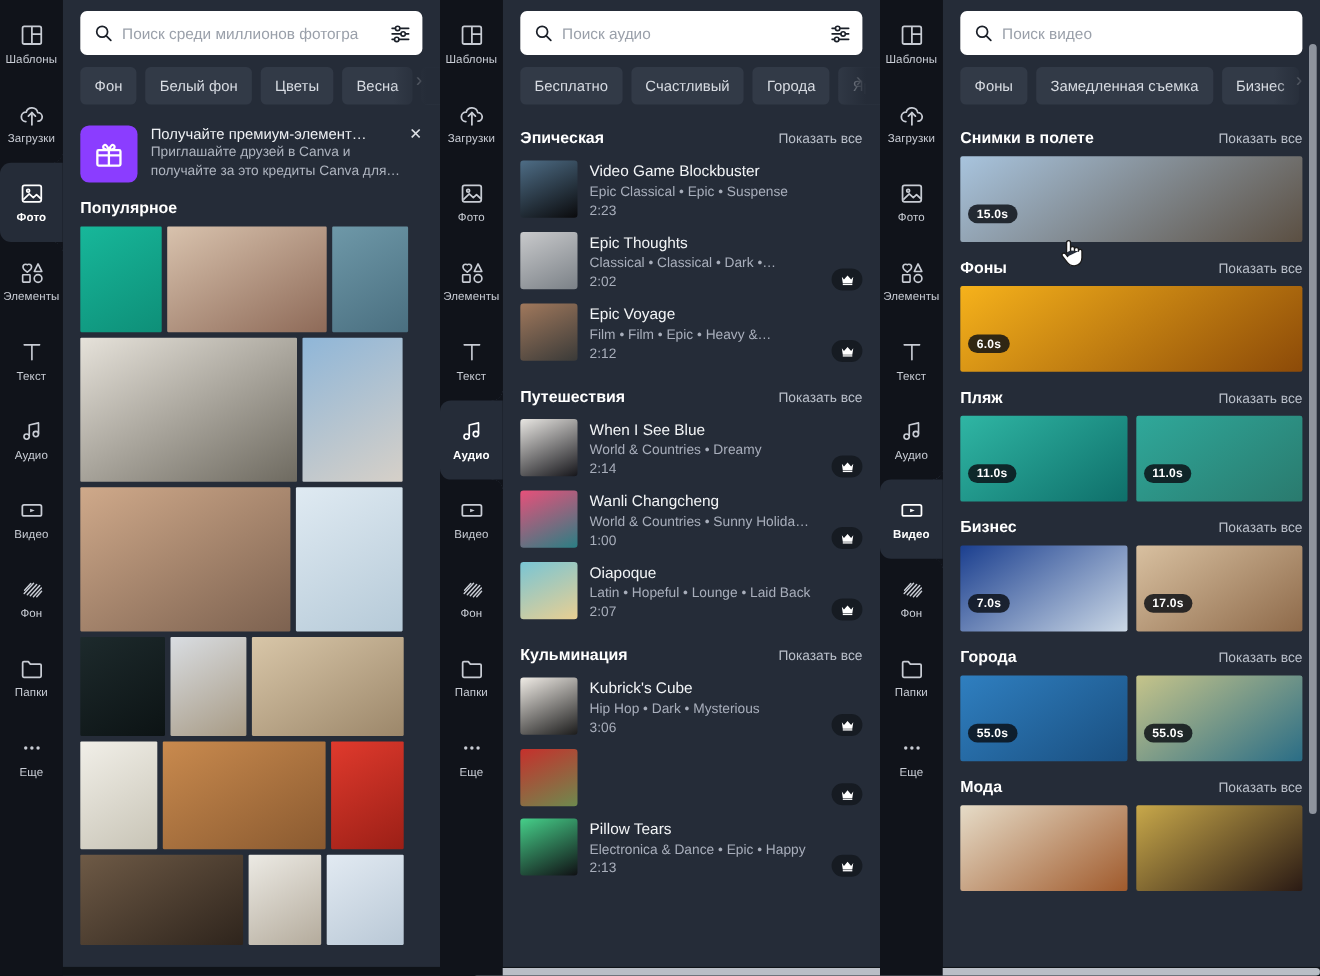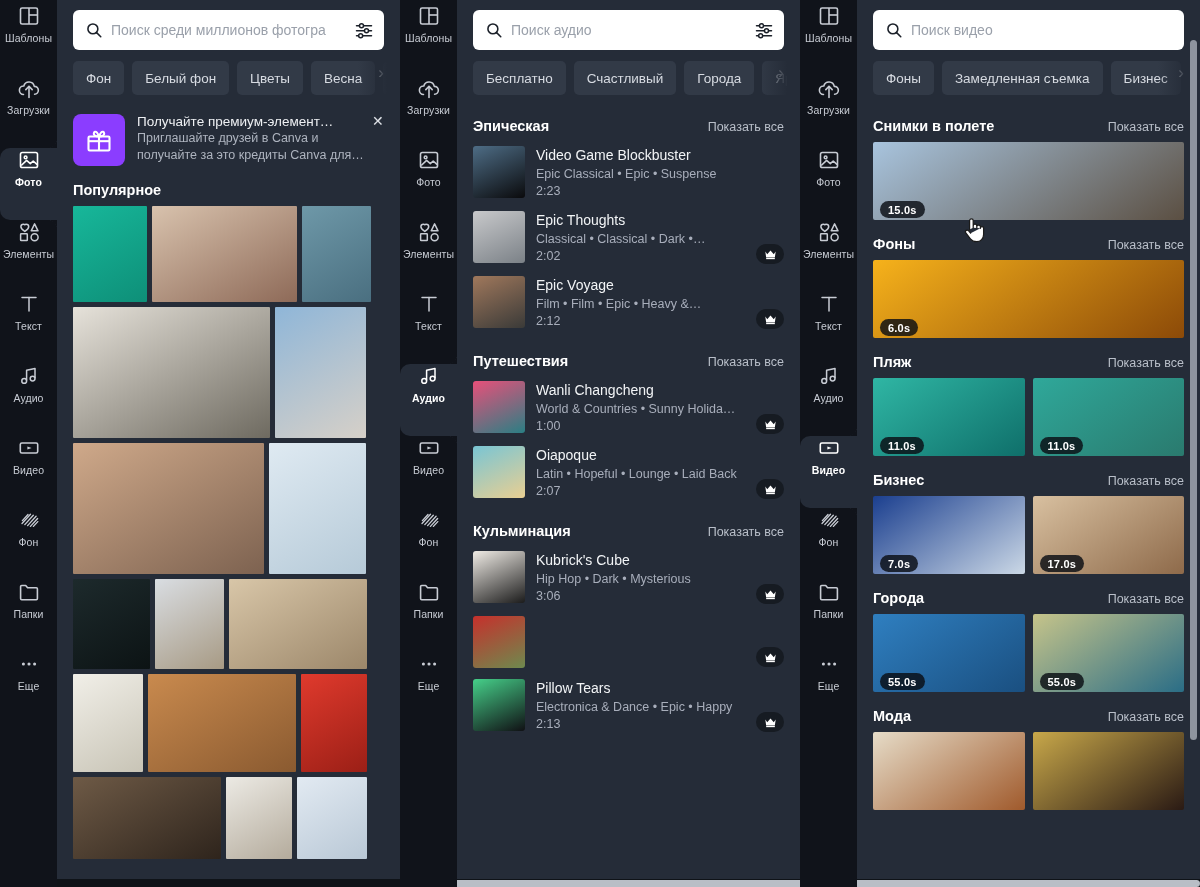--- a/index.html
+++ b/index.html
@@ -16,21 +16,21 @@
   .rail {
     width: 57px; flex: 0 0 57px;
     background: #10131a;
     padding-top: 4px;
     position: relative;
     z-index: 5;
   }
   .rail-item {
     width: 57px; height: 72px;
     display: flex; flex-direction: column;
-    align-items: center; justify-content: flex-start;
+    align-items: center; justify-content: center;
     gap: 5px;
     cursor: pointer;
     position: relative;
     color: #c8ccd4;
   }
   .rail-item .ic { width: 24px; height: 24px; display:block; }
   .rail-item .ic svg { width: 24px; height: 24px; display: block; }
   .rail-item .lbl { font-size: 10.5px; letter-spacing: .1px; color: #c8ccd4; line-height: 1; }
   .rail-item.active { background: #252c38; border-radius: 10px 0 0 10px; }
   .rail-item.active .lbl { color: #fff; font-weight: bold; }
@@ -136,21 +136,21 @@
     position: absolute; right: 0; bottom: 8px;
     width: 28px; height: 20px; border-radius: 10px; background: #161b22;
     display: flex; align-items: center; justify-content: center;
   }
   .crown svg { width: 13px; height: 11px; display: block; }
 
   
   .vgrid { display: flex; gap: 8px; padding: 0 16px; }
   .vcell { position: relative; border-radius: 2px; overflow: hidden; cursor: pointer; flex: 1 1 0; height: 78px; background-size: cover; background-position: center; }
   .vbadge {
-    position: absolute; left: 7px; bottom: 2px;
+    position: absolute; left: 7px; bottom: 17px;
     background: rgba(10,14,20,.82); color: #fff;
     font-size: 11px; font-weight: bold; border-radius: 9px;
     padding: 2.5px 8px; letter-spacing: .2px;
   }
 
   
   .vscroll {
     position: absolute; right: 3px; width: 7px; border-radius: 4px;
     background: #8e949e;
   }
@@ -530,20 +530,34 @@
               </svg>
             </div>
           </div>
         </div>
         <div class="sec-head">
           <div class="sec-title">Путешествия</div>
           <div class="sec-all">Показать все</div>
         </div>
         <div class="tracks">
           <div class="track">
+            <div class="cover" title="bw-collage-orange-bar" style="background:linear-gradient(155deg,#e8e6e2 0%,#15151a 100%)"></div>
+            <div class="meta">
+              <div class="t-name">When I See Blue</div>
+              <div class="t-tags">World &amp; Countries • Dreamy</div>
+              <div class="t-dur">2:14</div>
+            </div>
+            <div class="crown">
+              <svg viewBox="0 0 24 20" fill="#fff">
+                <path d="M2.4 4.6 6 9.4 12 2.6 18 9.4 21.6 4.6 20 15.4H4z"></path>
+                <rect x="4" y="16.4" width="16" height="2.2"></rect>
+              </svg>
+            </div>
+          </div>
+          <div class="track">
             <div class="cover" title="pink-sunset-boat" style="background:linear-gradient(155deg,#e8507a 0%,#2a7f84 100%)"></div>
             <div class="meta">
               <div class="t-name">Wanli Changcheng</div>
               <div class="t-tags">World &amp; Countries • Sunny Holida…</div>
               <div class="t-dur">1:00</div>
             </div>
             <div class="crown">
               <svg viewBox="0 0 24 20" fill="#fff">
                 <path d="M2.4 4.6 6 9.4 12 2.6 18 9.4 21.6 4.6 20 15.4H4z"></path>
                 <rect x="4" y="16.4" width="16" height="2.2"></rect>

